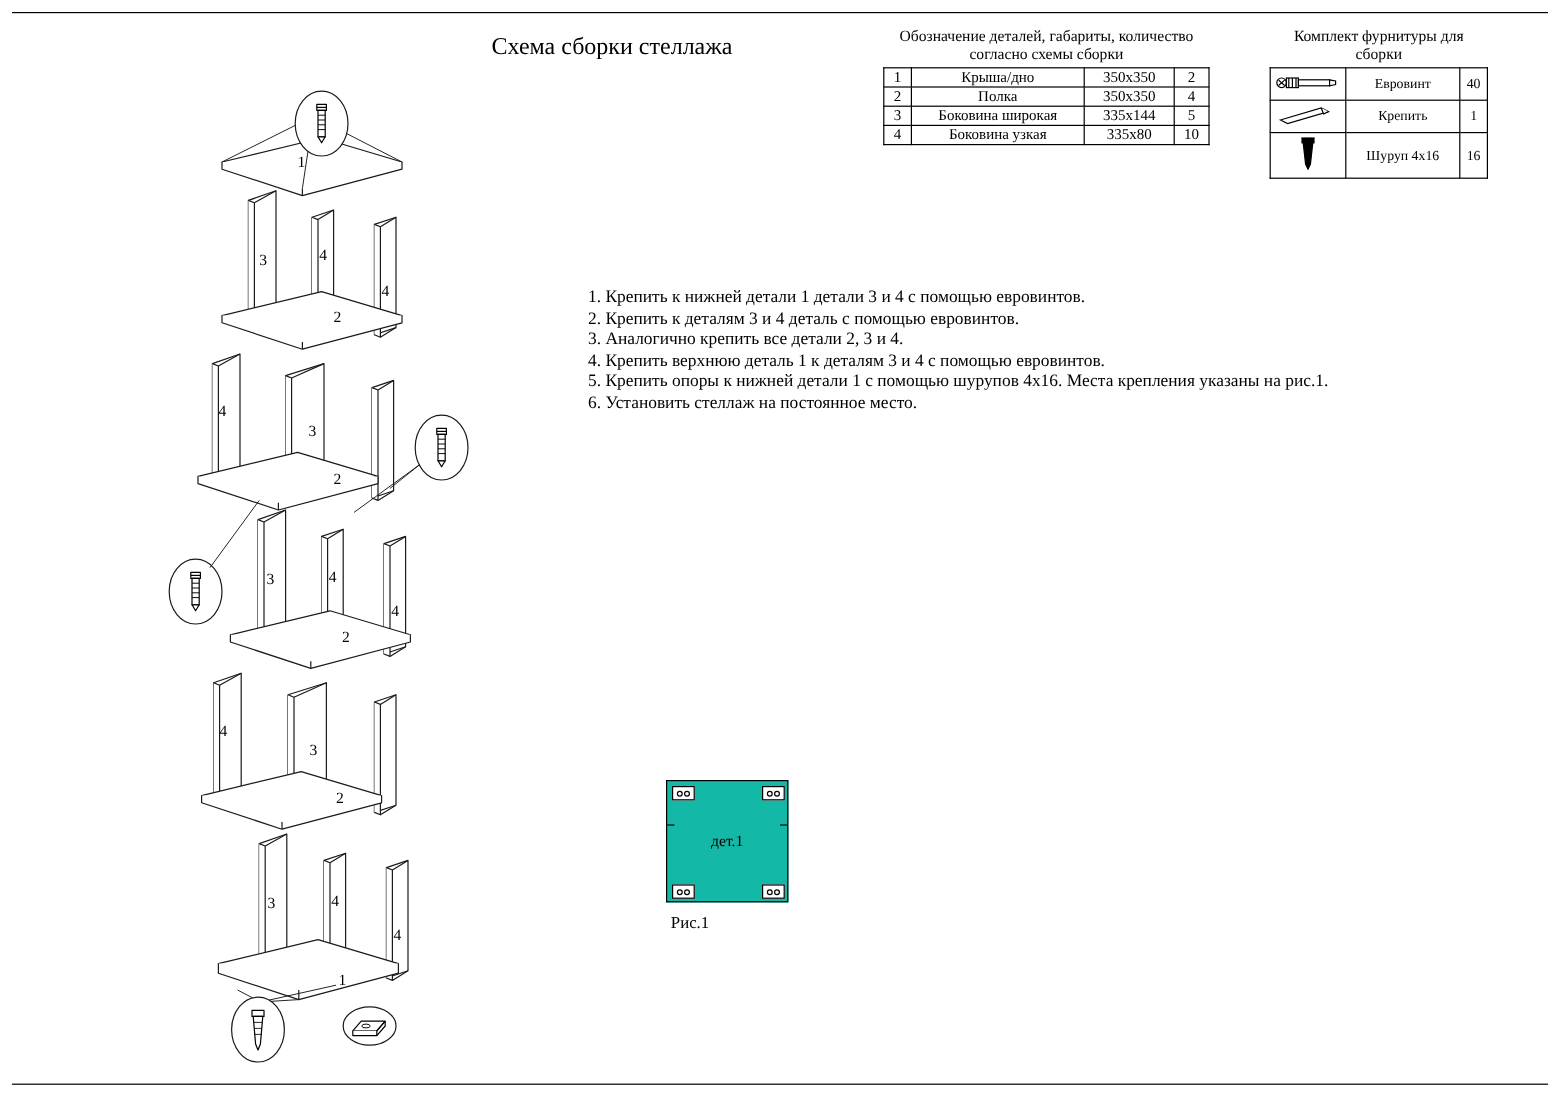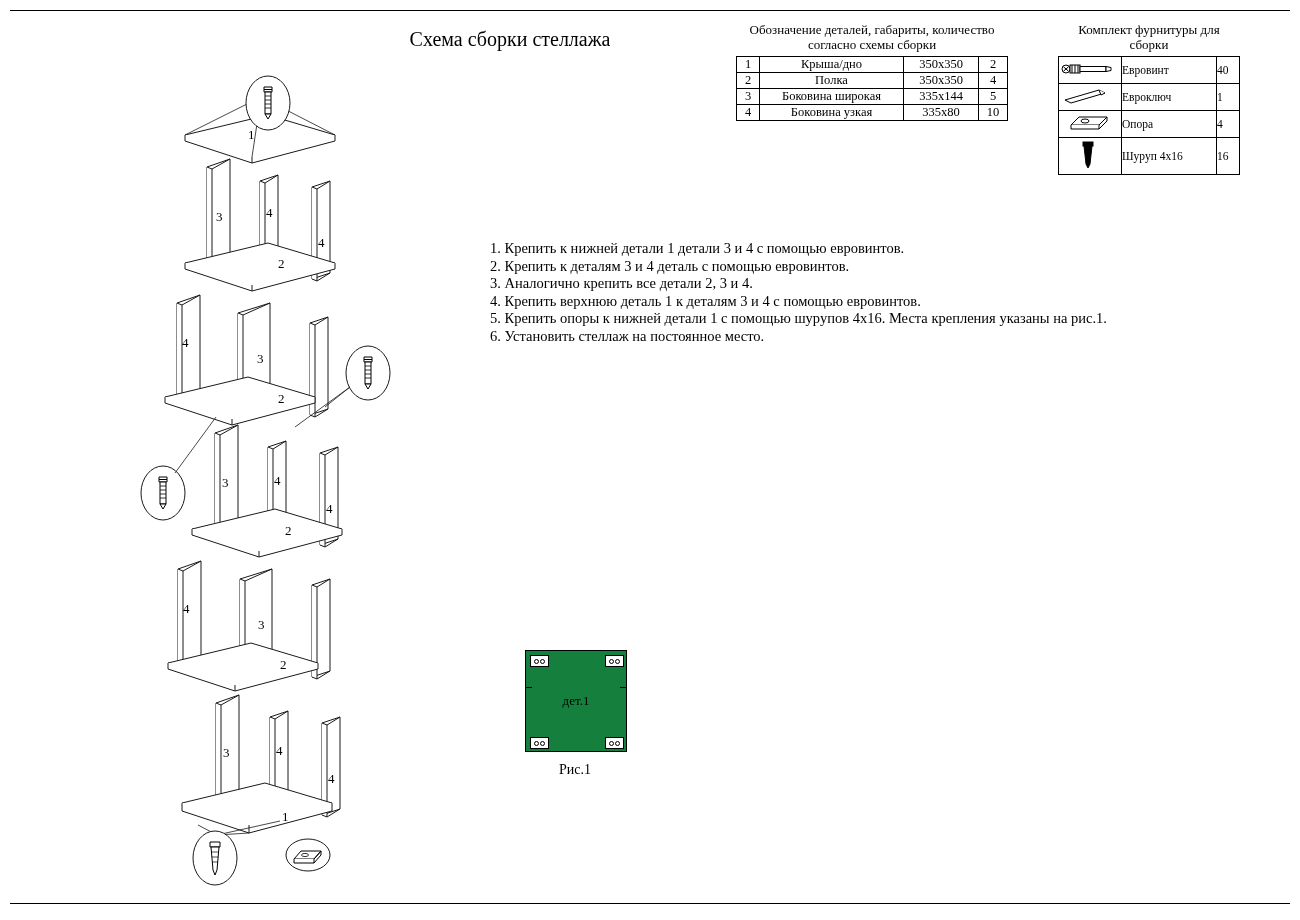--- a/index.html
+++ b/index.html
@@ -90,21 +90,21 @@
   }
   table.hw {
     margin-top: 4px;
     border-collapse: collapse;
     width: 182px;
     font-size: 11.5px;
   }
   table.hw td {
     border: 1px solid #000;
     padding: 0;
-    text-align: left;
+    text-align: center;
     vertical-align: middle;
   }
   td.hw-icon { width: 62px; height: 26px; }
   td.hw-name { line-height: 12px; padding: 1px 2px; }
   td.hw-qty { width: 22px; }
 
   
   .steps {
     position: absolute;
     left: 490px;
@@ -120,21 +120,22 @@
     position: absolute;
     left: 525px;
     top: 650px;
     width: 110px;
   }
   .fig1-box {
     position: relative;
     width: 100px;
     height: 100px;
     border: 1px solid #000;
-    background: #15803d;
+    background: #14b8a6;
+    margin-left: 30px;
   }
   .fig1-label {
     position: absolute;
     left: 0; top: 42px;
     width: 100px;
     text-align: center;
     font-size: 13px;
   }
   .corner {
     position: absolute;
@@ -256,39 +257,25 @@
 
         <tr>
           <td class="hw-icon">
             <svg width="58" height="22" viewBox="0 0 58 22">
               <g stroke="#000" fill="#fff" stroke-width="1">
                 <path d="M6 15 L40 5 L46 8 L12 18 Z"></path>
                 <path d="M40 5 L42 10 L46 8"></path>
               </g>
             </svg>
           </td>
-          <td class="hw-name">Евроключ</td>
+          <td class="hw-name">Крепить</td>
           <td class="hw-qty">1</td>
         </tr>
 
 
-        <tr>
-          <td class="hw-icon">
-            <svg width="58" height="24" viewBox="0 0 58 24">
-              <g stroke="#000" fill="#fff" stroke-width="1">
-                <path d="M12 14 L20 6 L48 6 L40 14 Z"></path>
-                <path d="M12 14 L12 18 L40 18 L40 14"></path>
-                <path d="M40 14 L48 6 M48 6 L48 10 L40 18"></path>
-                <ellipse cx="26" cy="10" rx="4" ry="2"></ellipse>
-              </g>
-            </svg>
-          </td>
-          <td class="hw-name">Опора</td>
-          <td class="hw-qty">4</td>
-        </tr>
 
         <tr>
           <td class="hw-icon">
             <svg width="58" height="34" viewBox="0 0 58 34">
               <g stroke="#000" fill="#000" stroke-width="1">
                 <rect x="24" y="4" width="10" height="4"></rect>
                 <path d="M25 8 L33 8 L31 26 L29 30 L27 26 Z"></path>
               </g>
             </svg>
           </td>

